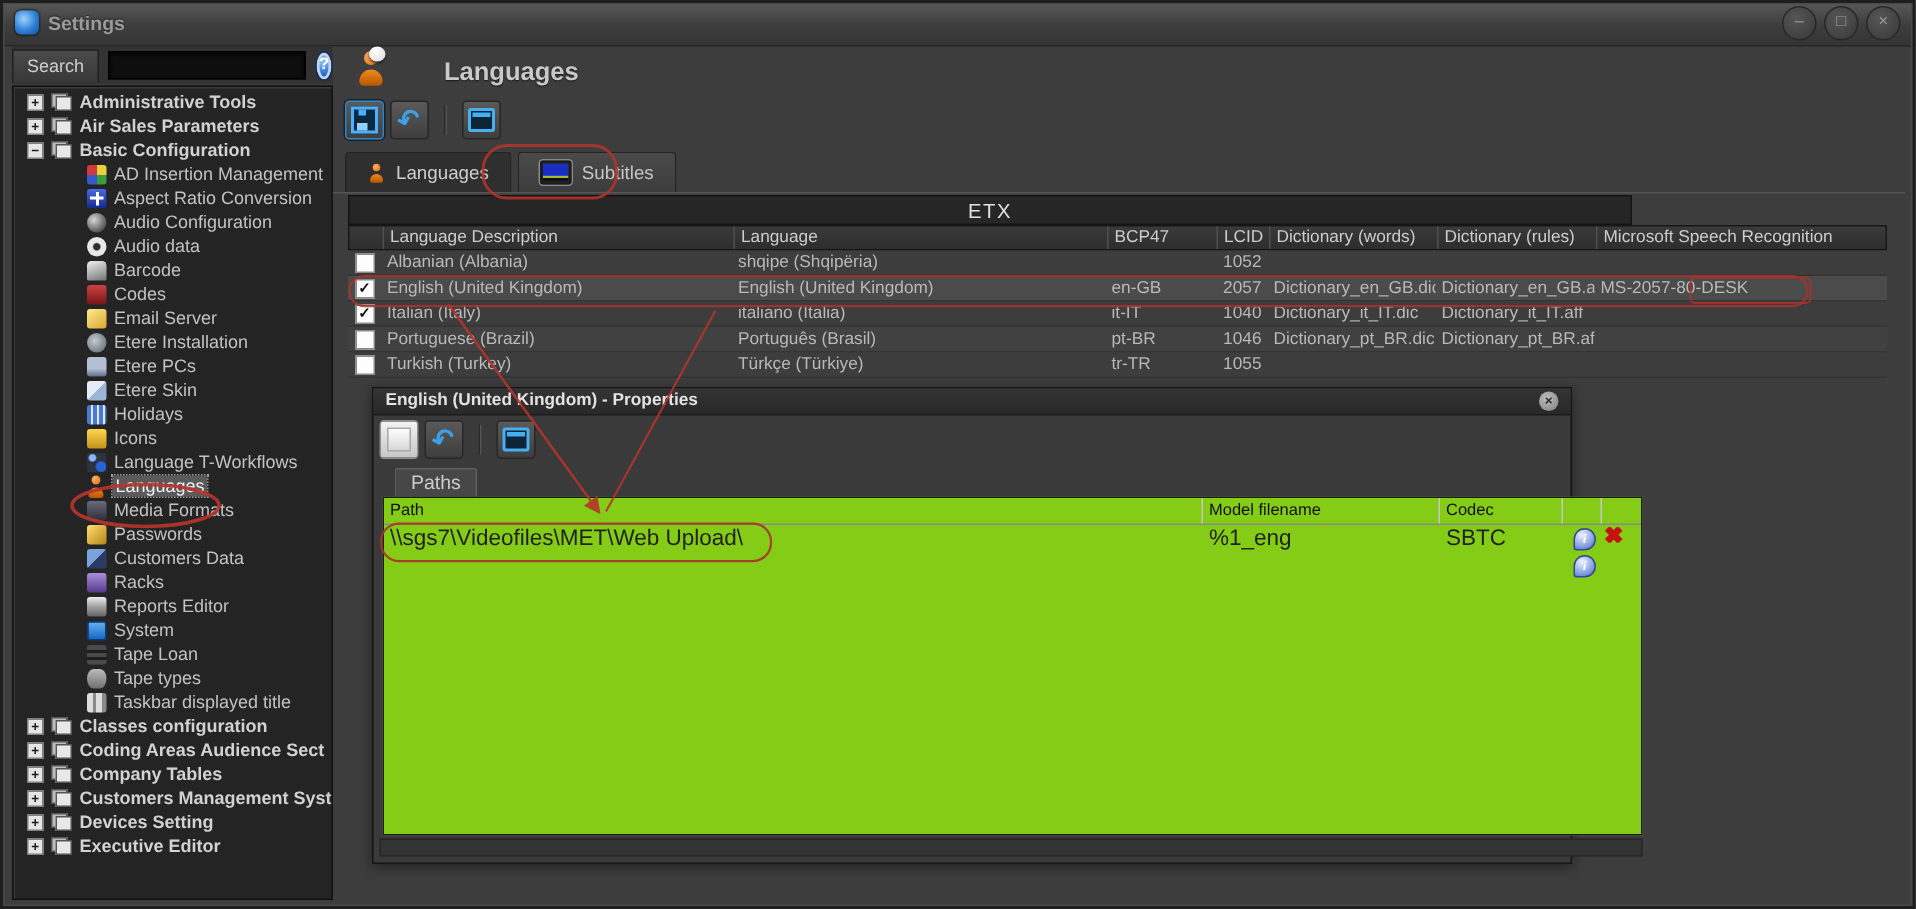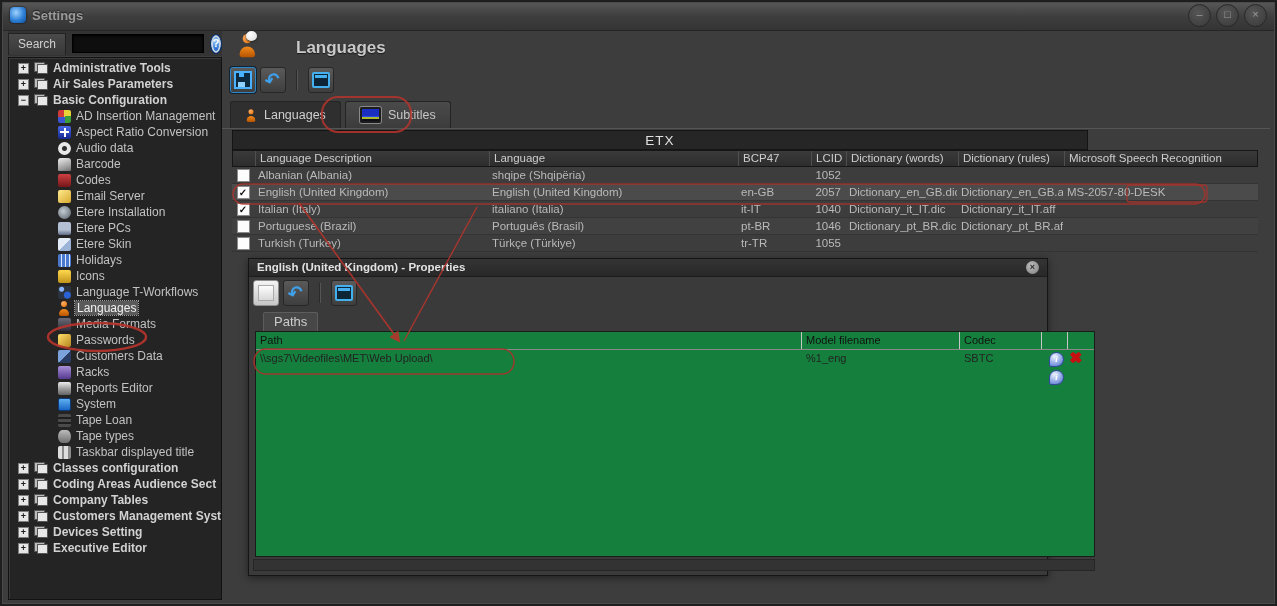--- a/index.html
+++ b/index.html
@@ -134,28 +134,28 @@
          border:1px solid #151515;box-shadow:0 2px 8px rgba(0,0,0,.45);z-index:5;box-sizing:border-box;}
   .props-title{height:17px;background:linear-gradient(#343434,#282828);border-bottom:1px solid #1c1c1c;
                color:#e2e2e2;font-size:11.5px;font-weight:bold;line-height:16px;padding-left:8px;}
   .props-close{position:absolute;right:8px;top:2px;width:13px;height:13px;border-radius:50%;
                background:radial-gradient(circle at 40% 35%,#bdbdbd,#7e7e7e);color:#2a2a2a;
                font-size:9px;font-weight:bold;line-height:13px;text-align:center;}
   .props-toolbar{position:absolute;left:4px;top:21px;display:flex;align-items:center;gap:4px;}
   .props-tab{position:absolute;left:14px;top:53px;height:19px;padding:0 10px;background:#474747;
              border:1px solid #5d5d5d;border-bottom:none;color:#cdcdcd;font-size:13px;
              line-height:18px;border-radius:2px 2px 0 0;}
-  .pt{position:absolute;left:6px;top:72px;width:840px;height:226px;background:#15803d;
+  .pt{position:absolute;left:6px;top:72px;width:840px;height:226px;background:#84cc16;
       border:1px solid #1a1a1a;box-sizing:border-box;}
   .pt-head,.pt-row{display:grid;grid-template-columns:546px 158px 82px 26px 26px;}
   .pt-head{height:17px;border-bottom:1px solid #8a8a8a;}
   .pt-head .hc{font-size:11px;color:#111;line-height:16px;padding:0 4px;border-right:1px solid #c6c6c6;
                overflow:hidden;white-space:nowrap;}
   .pt-row{height:17px;}
-  .pt-row .c{font-size:11px;color:#222;line-height:17px;padding:0 4px;overflow:hidden;white-space:nowrap;}
+  .pt-row .c{font-size:15px;color:#222;line-height:17px;padding:0 4px;overflow:hidden;white-space:nowrap;}
   .balloon{position:absolute;width:13px;height:13px;border-radius:50% 50% 50% 12%;
            background:radial-gradient(circle at 35% 28%,#eef3ff,#7f9ce0 65%,#3f5aa8);
            border:1px solid #33489a;color:#fff;font:italic bold 9px "Liberation Serif",serif;
            line-height:12px;text-align:center;}
   .redx{position:absolute;color:#c51111;font-size:15px;font-weight:bold;line-height:14px;
         text-shadow:1px 0 0 #c51111;}
   .props-footer{position:absolute;left:4px;bottom:4px;width:842px;height:12px;background:#333;
                 border:1px solid #262626;box-sizing:border-box;}
   .anno{position:absolute;left:0;top:0;z-index:50;pointer-events:none;}
 </style>
@@ -207,20 +207,25 @@
       </div>
       <div class="trow child">
         <span class="exp-sp"></span>
         <span class="ticon ic-ad-insertion"></span>
         <span class="tlabel">AD Insertion Management</span>
       </div>
       <div class="trow child">
         <span class="exp-sp"></span>
         <span class="ticon ic-aspect-ratio"></span>
         <span class="tlabel">Aspect Ratio Conversion</span>
+      </div>
+      <div class="trow child">
+        <span class="exp-sp"></span>
+        <span class="ticon ic-audio-config"></span>
+        <span class="tlabel">Audio Configuration</span>
       </div>
       <div class="trow child">
         <span class="exp-sp"></span>
         <span class="ticon ic-audio-data"></span>
         <span class="tlabel">Audio data</span>
       </div>
       <div class="trow child">
         <span class="exp-sp"></span>
         <span class="ticon ic-barcode"></span>
         <span class="tlabel">Barcode</span>

